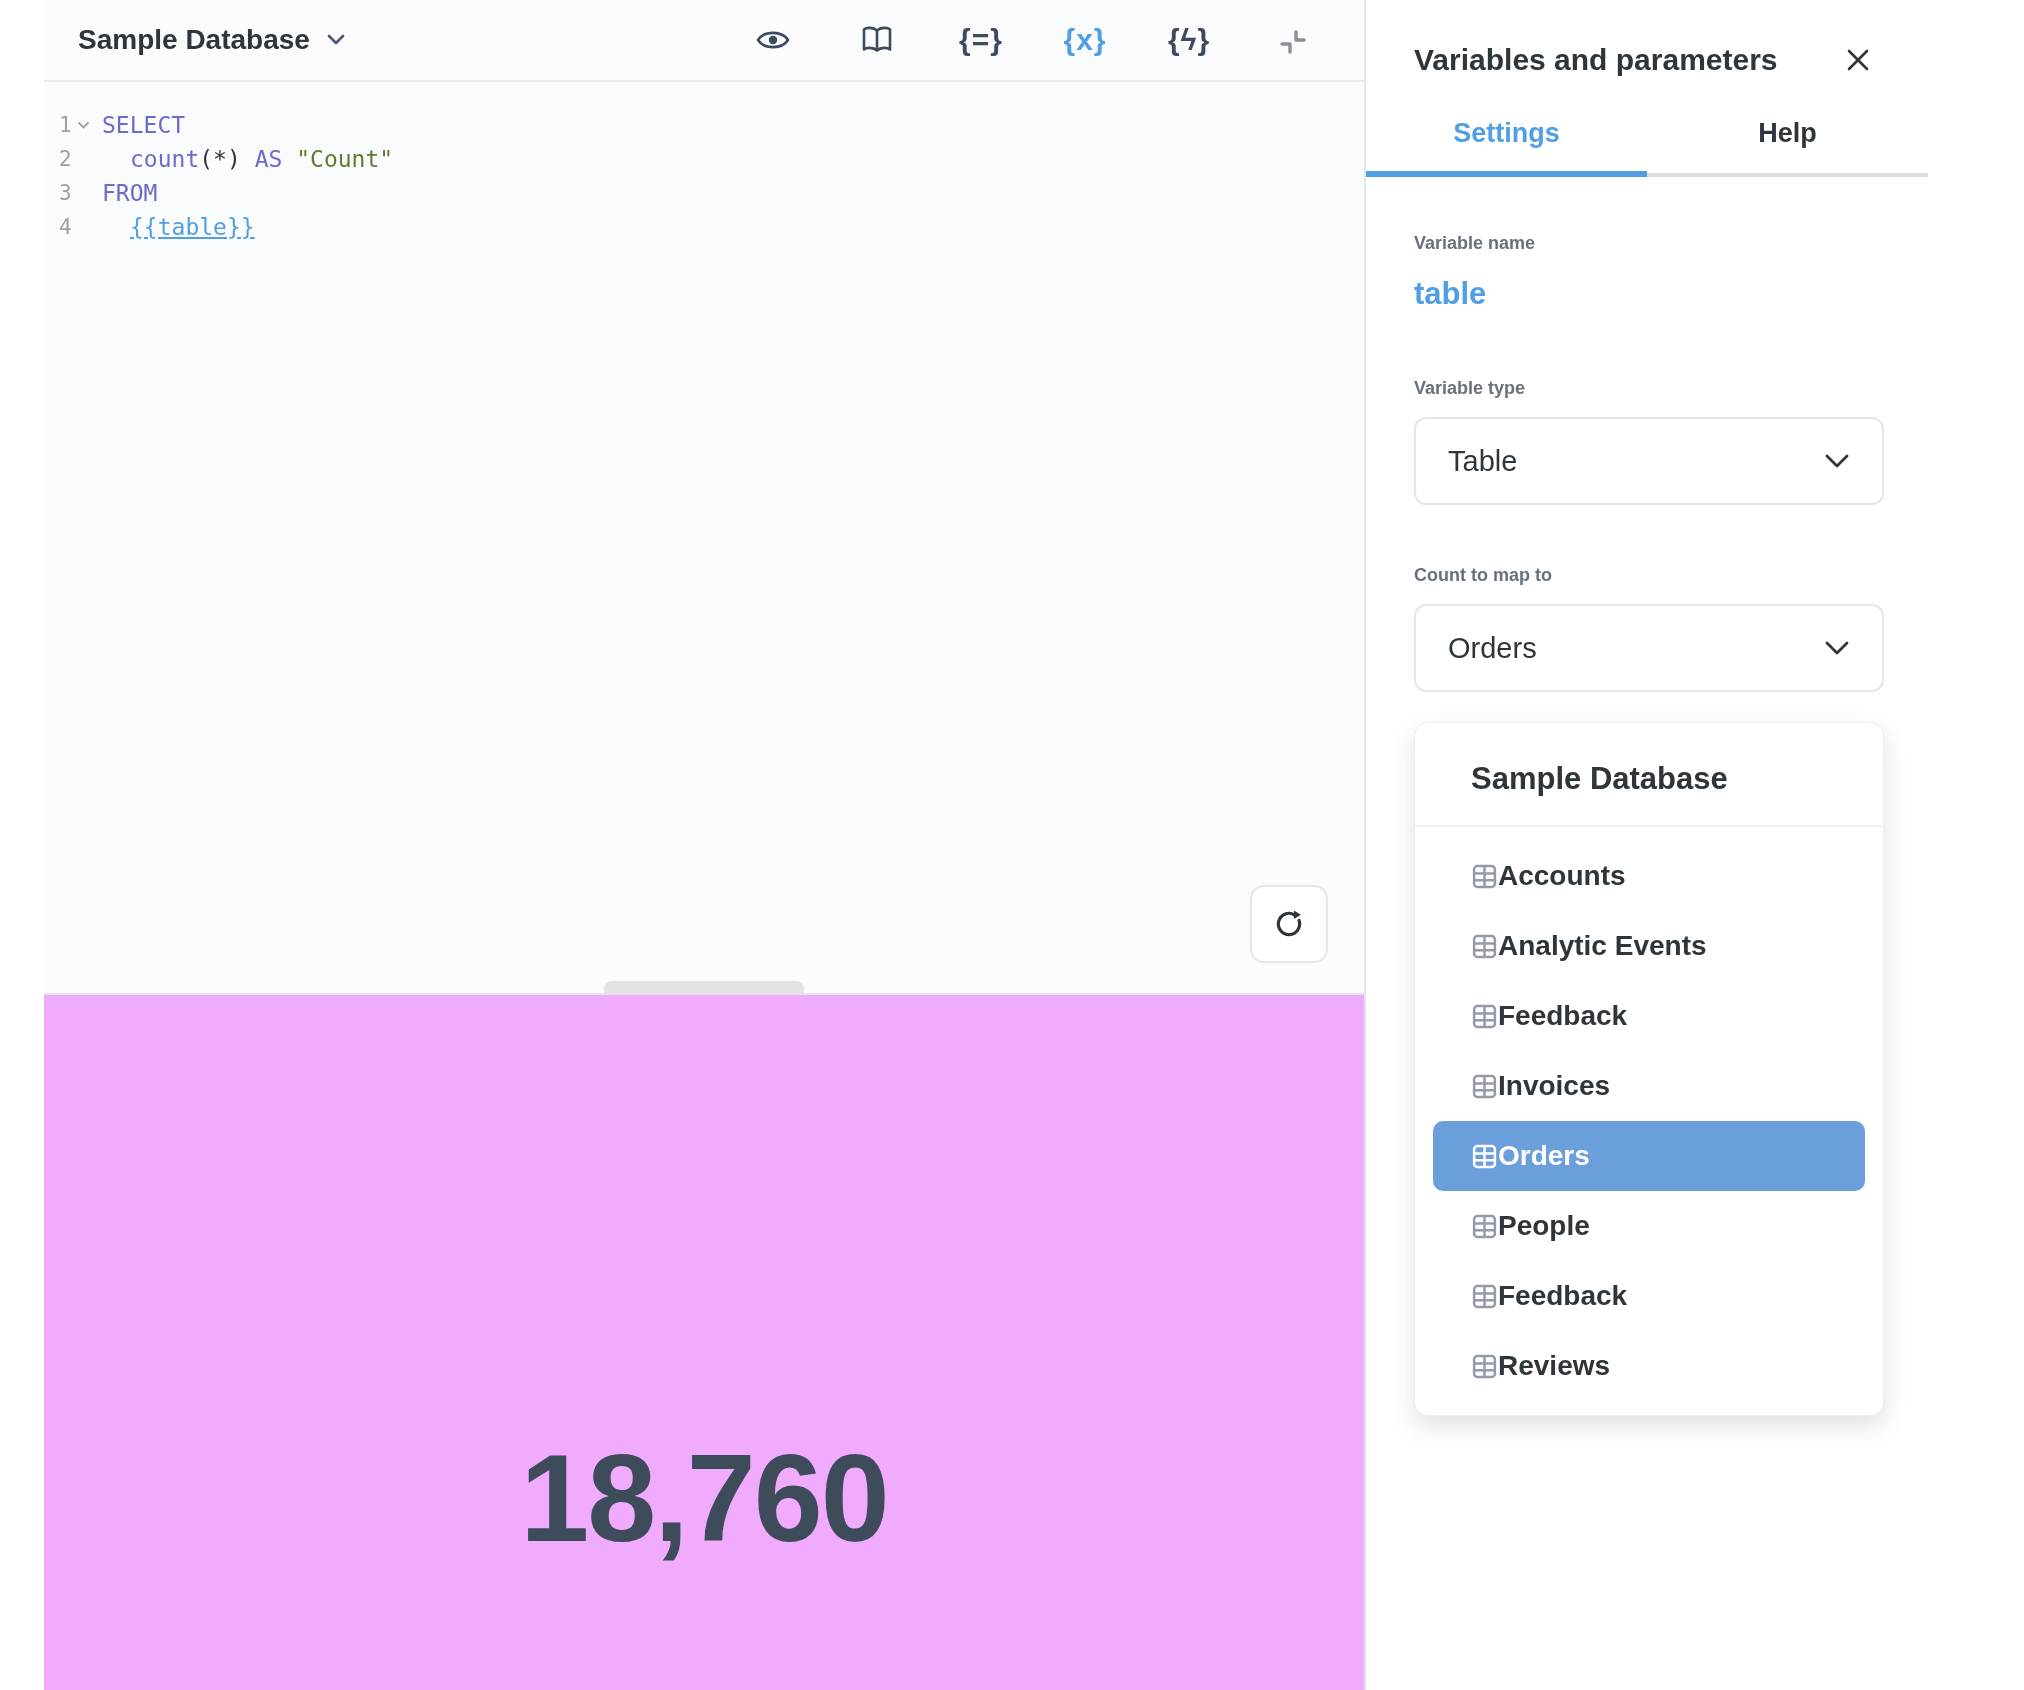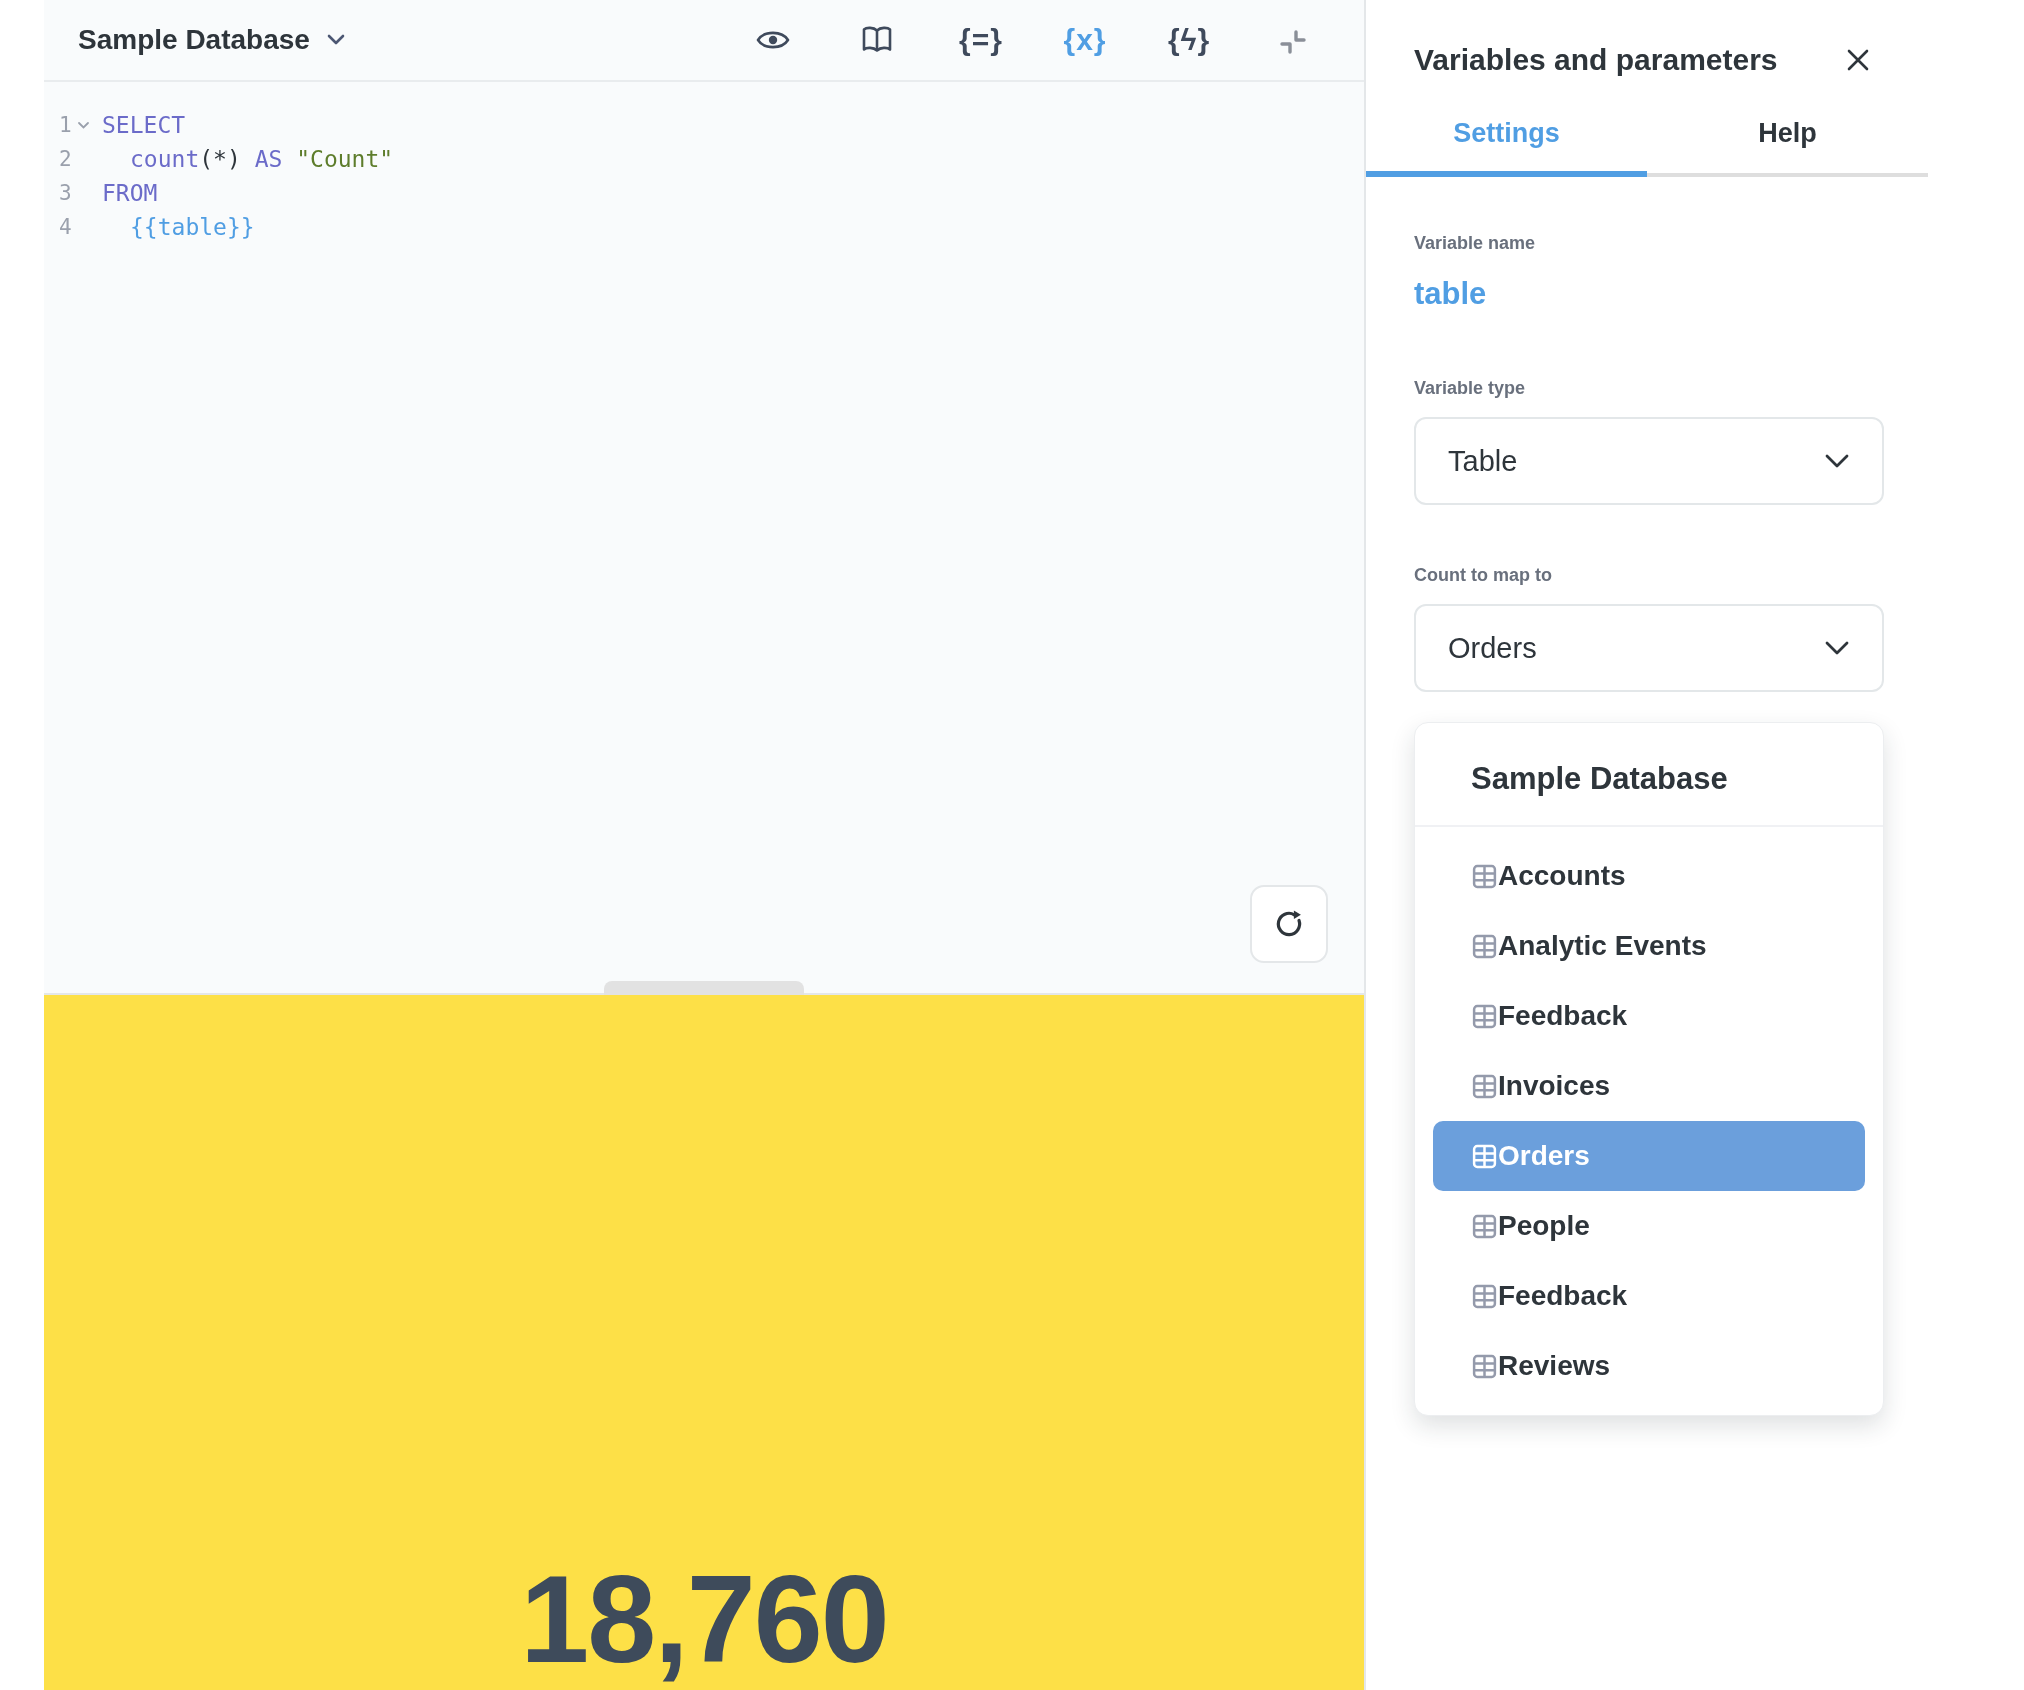--- a/index.html
+++ b/index.html
@@ -32,37 +32,37 @@
   .editor { position:relative; height:913px; flex:none; background:#F9FBFC; border-bottom:2px solid #E4E7E9; }
   .code { padding-top:26px; font-family:"DejaVu Sans Mono","Liberation Mono",monospace; font-size:23px; line-height:34px; }
   .code-row { display:flex; align-items:center; white-space:pre; }
   .gutter-num { width:26px; flex:none; padding-left:15px; color:#9AA0AC; font-size:21px; }
   .fold-cell { width:26px; flex:none; display:flex; align-items:center; justify-content:center; color:#9AA0AC; }
   .code-text { padding-left:6px; }
   .tok-kw  { color:#6B6BC9; }
   .tok-fn  { color:#6B6BC9; }
   .tok-p   { color:#2E353B; }
   .tok-str { color:#5E7D2C; }
-  .tok-var { color:#509EE3; }
+  .tok-var { color:#509EE3;text-decoration:underline; }
   .indent { display:inline-block; width:28px; }
 
   .refresh-btn {
     position:absolute; right:36px; bottom:30px; width:78px; height:78px;
     background:#fff; border:2px solid #E4E7E9; border-radius:14px;
     display:flex; align-items:center; justify-content:center; cursor:pointer;
   }
 
   .drag-handle {
     position:absolute; bottom:-2px; left:50%; transform:translateX(-50%);
     width:200px; height:14px; background:#E2E2E2; border-radius:8px 8px 0 0;
     cursor:row-resize;
   }
 
   
-  .result-area { flex:1; background:#fde047; display:flex; justify-content:center; align-items:flex-end; padding-top:432px; }
+  .result-area { flex:1; background:#f0abfc; display:flex; justify-content:center; align-items:flex-start; padding-top:432px; }
   .scalar-value { font-size:124px; font-weight:700; color:#3E4B5B; letter-spacing:-2px; }
 
   
   .sidebar { width:564px; flex:none; background:#fff; border-left:2px solid #E4E7E9; display:flex; flex-direction:column; }
   .sb-header { display:flex; align-items:center; justify-content:space-between; padding:42px 52px 40px 48px; }
   .sb-title { font-size:30px; font-weight:700; color:#2E353B; }
   .close-btn { background:none; border:none; cursor:pointer; display:flex; padding:4px; }
 
   .tabs { display:flex; border-bottom:4px solid #DEDEDE; }
   .tab {

